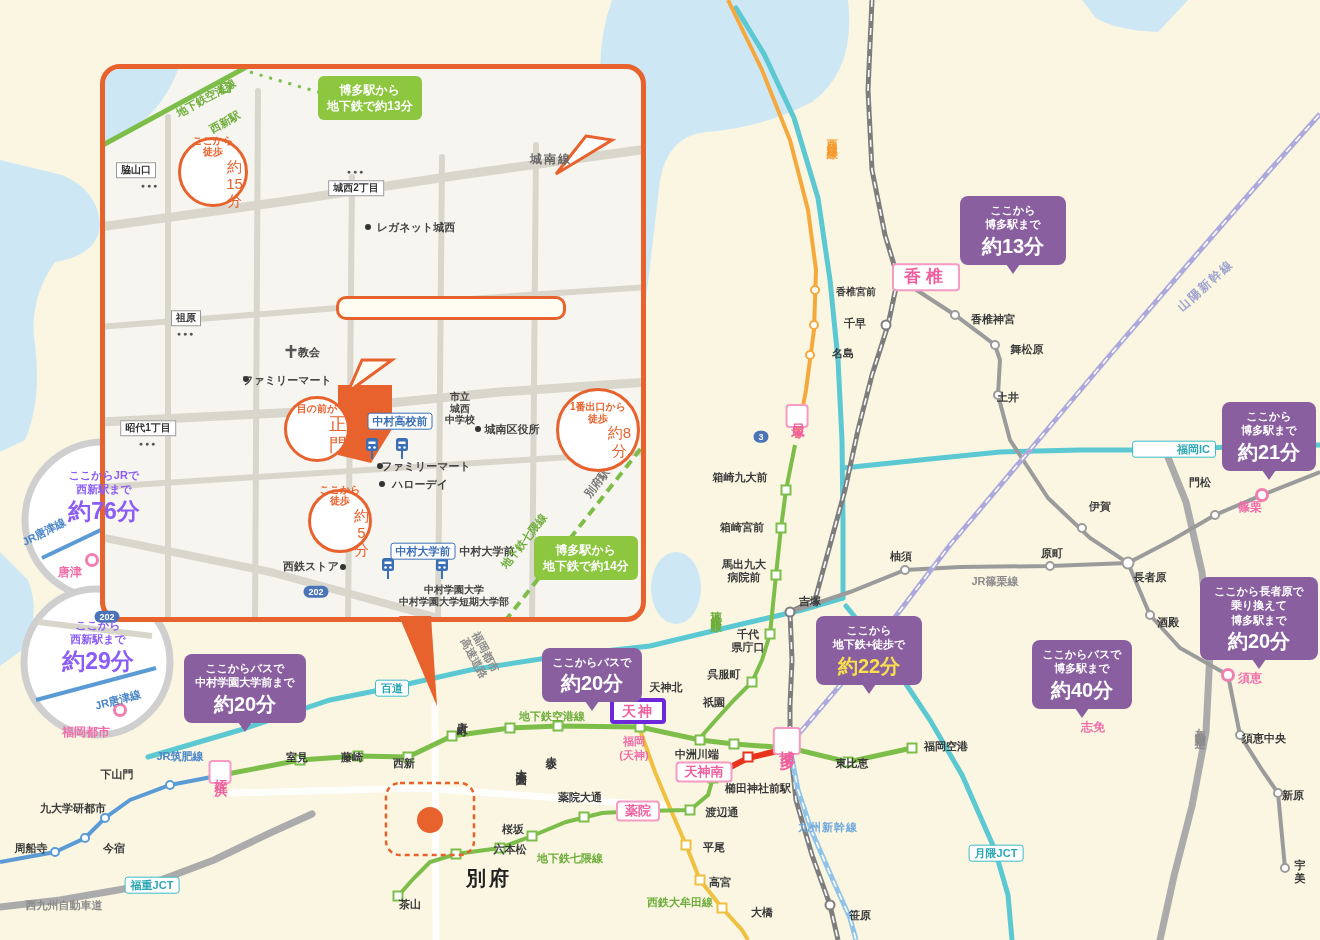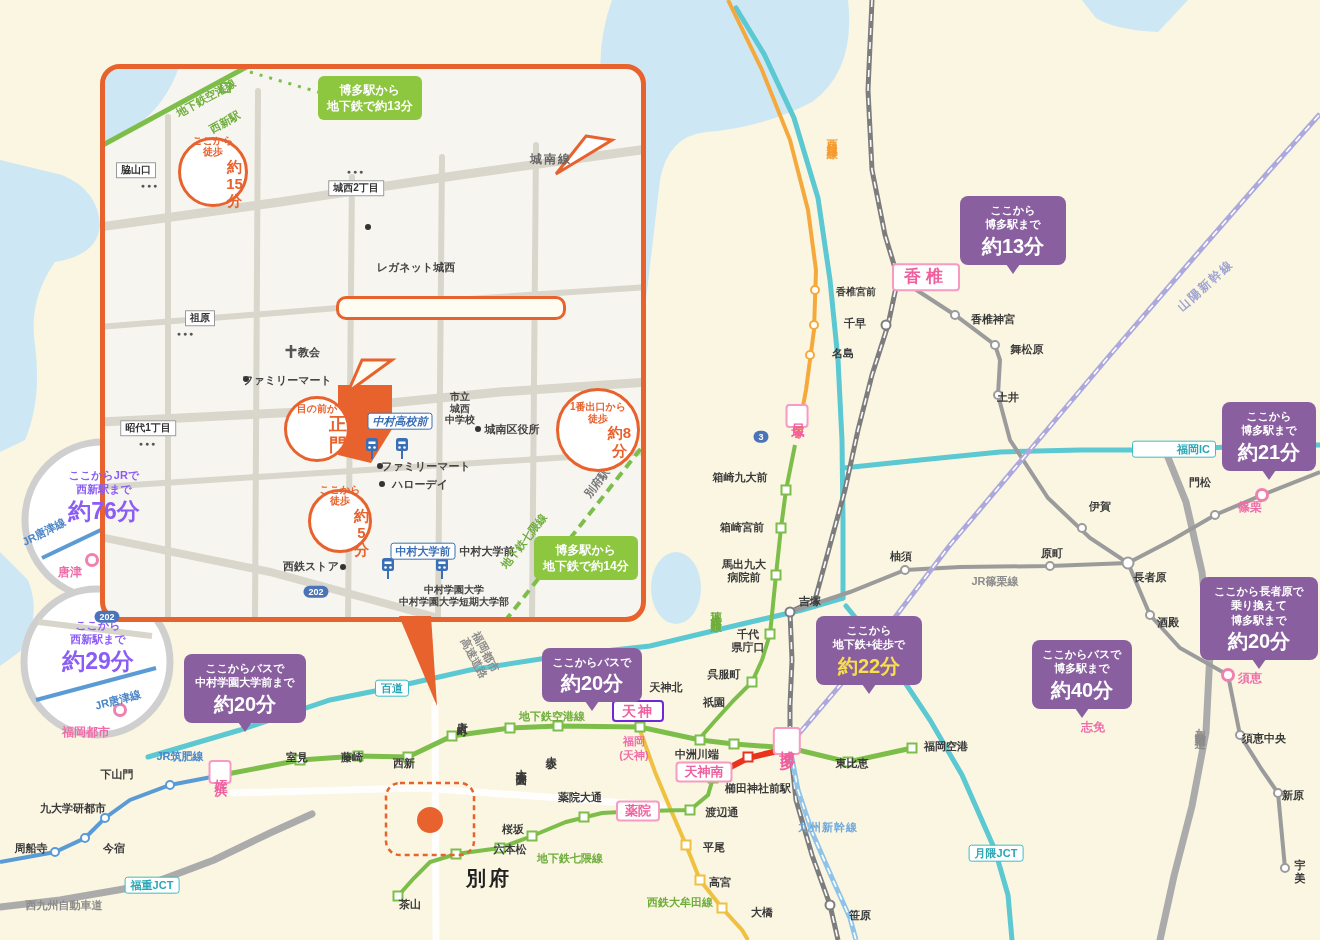--- a/index.html
+++ b/index.html
@@ -19,21 +19,21 @@
   .poi{font-size:11px;color:#444;}
   .poi-sm{font-size:10px;color:#444;}
   .busstop{font-size:10px;background:#fff;border:1px solid #999;padding:1px 4px;color:#333;white-space:nowrap;}
   .dots{font-size:7px;color:#555;letter-spacing:2px;}
   .pink{color:#F06CA8;font-size:12px;}
   .pink-2l{color:#F06CA8;font-size:11px;line-height:1.25;}
   .pinkbox{background:#fff;border:2px solid #F59BC4;color:#F0609E;font-size:13px;padding:1px 7px;border-radius:4px;white-space:nowrap;}
   .pinkbox-lg{font-size:17px;padding:2px 10px;letter-spacing:5px;}
   .pinkbox-v{writing-mode:vertical-rl;padding:7px 2px;letter-spacing:3px;white-space:nowrap;}
   .pinkbox-v.lg{font-size:16px;padding:9px 3px;}
-  .redbox{background:#fff;border:2px solid #6d28d9;color:#F0609E;font-size:14px;padding:1px 8px;border-radius:4px;white-space:nowrap;letter-spacing:2px;}
+  .redbox{background:#fff;border:4px solid #6d28d9;color:#F0609E;font-size:14px;padding:1px 8px;border-radius:4px;white-space:nowrap;letter-spacing:2px;}
   .bluebox{background:#fff;border:1.5px solid #3B6FB5;color:#3B6FB5;font-size:11px;padding:1px 4px;border-radius:3px;white-space:nowrap;}
   .ic{background:#fff;border:1.5px solid #3BBCC8;color:#2AA7B5;font-size:11px;padding:1px 5px;border-radius:3px;white-space:nowrap;}
   .shield{background:#4A73B8;color:#fff;font-size:9px;padding:1px 5px;border-radius:8px;white-space:nowrap;}
   .line-green{color:#6FAE3C;font-size:11px;}
   .line-blue{color:#4A86C8;font-size:11px;}
   .line-orange{color:#F59B2E;font-size:11px;}
   .line-grey{color:#8C8C8C;font-size:11px;}
   .line-lav{color:#9FA3D0;font-size:12px;letter-spacing:2px;}
   .line-sky{color:#6FA8DC;font-size:11px;letter-spacing:1px;}
   .rot-grey{color:#777;font-size:11px;}
@@ -42,21 +42,21 @@
 
   .bubble{position:absolute;left:556px;top:68px;width:168px;z-index:5;background:#fff;border:3px solid #E8622D;
           border-radius:26px;padding:12px 6px;text-align:center;color:#D8502E;font-size:13px;font-weight:bold;line-height:1.5;}
   .callout{position:absolute;left:336px;top:296px;width:220px;z-index:5;background:#FFFDF2;border:3px solid #E8622D;
            border-radius:10px;padding:9px 2px;text-align:center;color:#E8502A;font-size:19px;font-weight:bold;line-height:1.4;letter-spacing:1px;}
   .gbadge{position:absolute;z-index:5;background:#8DC63F;color:#fff;border-radius:6px;padding:6px 9px;
           font-size:12px;font-weight:bold;text-align:center;line-height:1.35;}
   .ocircle{position:absolute;z-index:5;background:#fff;border:3px solid #E8622D;border-radius:50%;color:#E8622D;
            display:flex;flex-direction:column;align-items:center;justify-content:center;line-height:1.15;box-sizing:border-box;text-align:center;}
   .ocircle .s{font-size:10px;font-weight:bold;}
-  .ocircle .b{font-size:15px;font-weight:bold;margin-left:43px;}
+  .ocircle .b{font-size:15px;font-weight:normal;margin-left:43px;}
   .ocircle .b.big{font-size:18px;letter-spacing:1px;}
   .pbadge{position:absolute;z-index:5;background:#8A5FA0;color:#fff;border-radius:8px;padding:7px 5px 6px;
           text-align:center;line-height:1.3;box-sizing:border-box;}
   .pbadge .l{font-size:11px;font-weight:bold;}
   .pbadge .t{font-size:20px;font-weight:bold;margin-top:1px;}
   .pbadge .t.yellow{color:#F7E04B;}
   .pbadge:after{content:"";position:absolute;left:50%;bottom:-9px;margin-left:-7px;
                 border:7px solid transparent;border-top:10px solid #8A5FA0;border-bottom:0;}
   .btext{position:absolute;z-index:5;text-align:center;color:#8b5cf6;line-height:1.3;}
   .btext .l{font-size:11px;font-weight:bold;}
@@ -264,31 +264,31 @@
     <polygon points="362,360 392,360 348,392" fill="#FFFDF2" stroke="#E8622D" stroke-width="3"></polygon>
   </svg>
 
   <div class="lbl-layer">
       <div class="lbl line-green sm" style="left: 206px; top: 98px; transform: translate(-50%, -50%) rotate(-29deg);">地下鉄空港線</div>
       <div class="lbl line-green" style="left: 225px; top: 122px; transform: translate(-50%, -50%) rotate(-29deg);">西新駅</div>
       <div class="lbl busstop" style="left: 136px; top: 170px; transform: translate(-50%, -50%);">脇山口</div>
       <div class="lbl dots" style="left: 150px; top: 186px; transform: translate(-50%, -50%);">●●●</div>
       <div class="lbl busstop" style="left: 356px; top: 188px; transform: translate(-50%, -50%);">城西2丁目</div>
       <div class="lbl dots" style="left: 356px; top: 172px; transform: translate(-50%, -50%);">●●●</div>
-      <div class="lbl poi" style="left: 416px; top: 227px; transform: translate(-50%, -50%); margin-top: 40px;">レガネット城西</div>
+      <div class="lbl poi" style="left: 416px; top: 227px; transform: translate(-50%, -50%);">レガネット城西</div>
       <div class="lbl road-label" style="left: 551px; top: 160px; transform: translate(-50%, -50%);">城南線</div>
-      <div class="lbl busstop" style="left: 200px; top: 318px; transform: translate(-50%, -50%);">祖原</div>
+      <div class="lbl busstop" style="left: 186px; top: 318px; transform: translate(-50%, -50%);">祖原</div>
       <div class="lbl dots" style="left: 186px; top: 334px; transform: translate(-50%, -50%);">●●●</div>
       <div class="lbl poi" style="left: 309px; top: 352px; transform: translate(-50%, -50%);">教会</div>
       <div class="lbl poi" style="left: 287px; top: 380px; transform: translate(-50%, -50%);">ファミリーマート</div>
       <div class="lbl poi-sm" style="left: 460px; top: 408px; transform: translate(-50%, -50%);">市立
 城西
 中学校</div>
       <div class="lbl poi" style="left: 512px; top: 429px; transform: translate(-50%, -50%);">城南区役所</div>
-      <div class="lbl bluebox" style="left: 400px; top: 421px; transform: translate(-50%, -50%); font-style: italic;">中村高校前</div>
+      <div class="lbl bluebox" style="left: 400px; top: 421px; transform: translate(-50%, -50%);">中村高校前</div>
       <div class="lbl busstop" style="left: 148px; top: 428px; transform: translate(-50%, -50%);">昭代1丁目</div>
       <div class="lbl dots" style="left: 148px; top: 444px; transform: translate(-50%, -50%);">●●●</div>
       <div class="lbl poi" style="left: 426px; top: 466px; transform: translate(-50%, -50%);">ファミリーマート</div>
       <div class="lbl poi" style="left: 420px; top: 484px; transform: translate(-50%, -50%);">ハローデイ</div>
       <div class="lbl bluebox" style="left: 423px; top: 551px; transform: translate(-50%, -50%);">中村大学前</div>
       <div class="lbl poi" style="left: 487px; top: 551px; transform: translate(-50%, -50%);">中村大学前</div>
       <div class="lbl rot-grey" style="left: 597px; top: 483px; transform: translate(-50%, -50%) rotate(-52deg);">別府駅</div>
       <div class="lbl line-green" style="left: 524px; top: 541px; transform: translate(-50%, -50%) rotate(-52deg);">地下鉄七隈線</div>
       <div class="lbl poi" style="left: 311px; top: 566px; transform: translate(-50%, -50%);">西鉄ストア</div>
       <div class="lbl shield" style="left: 316px; top: 592px; transform: translate(-50%, -50%);">202</div>

